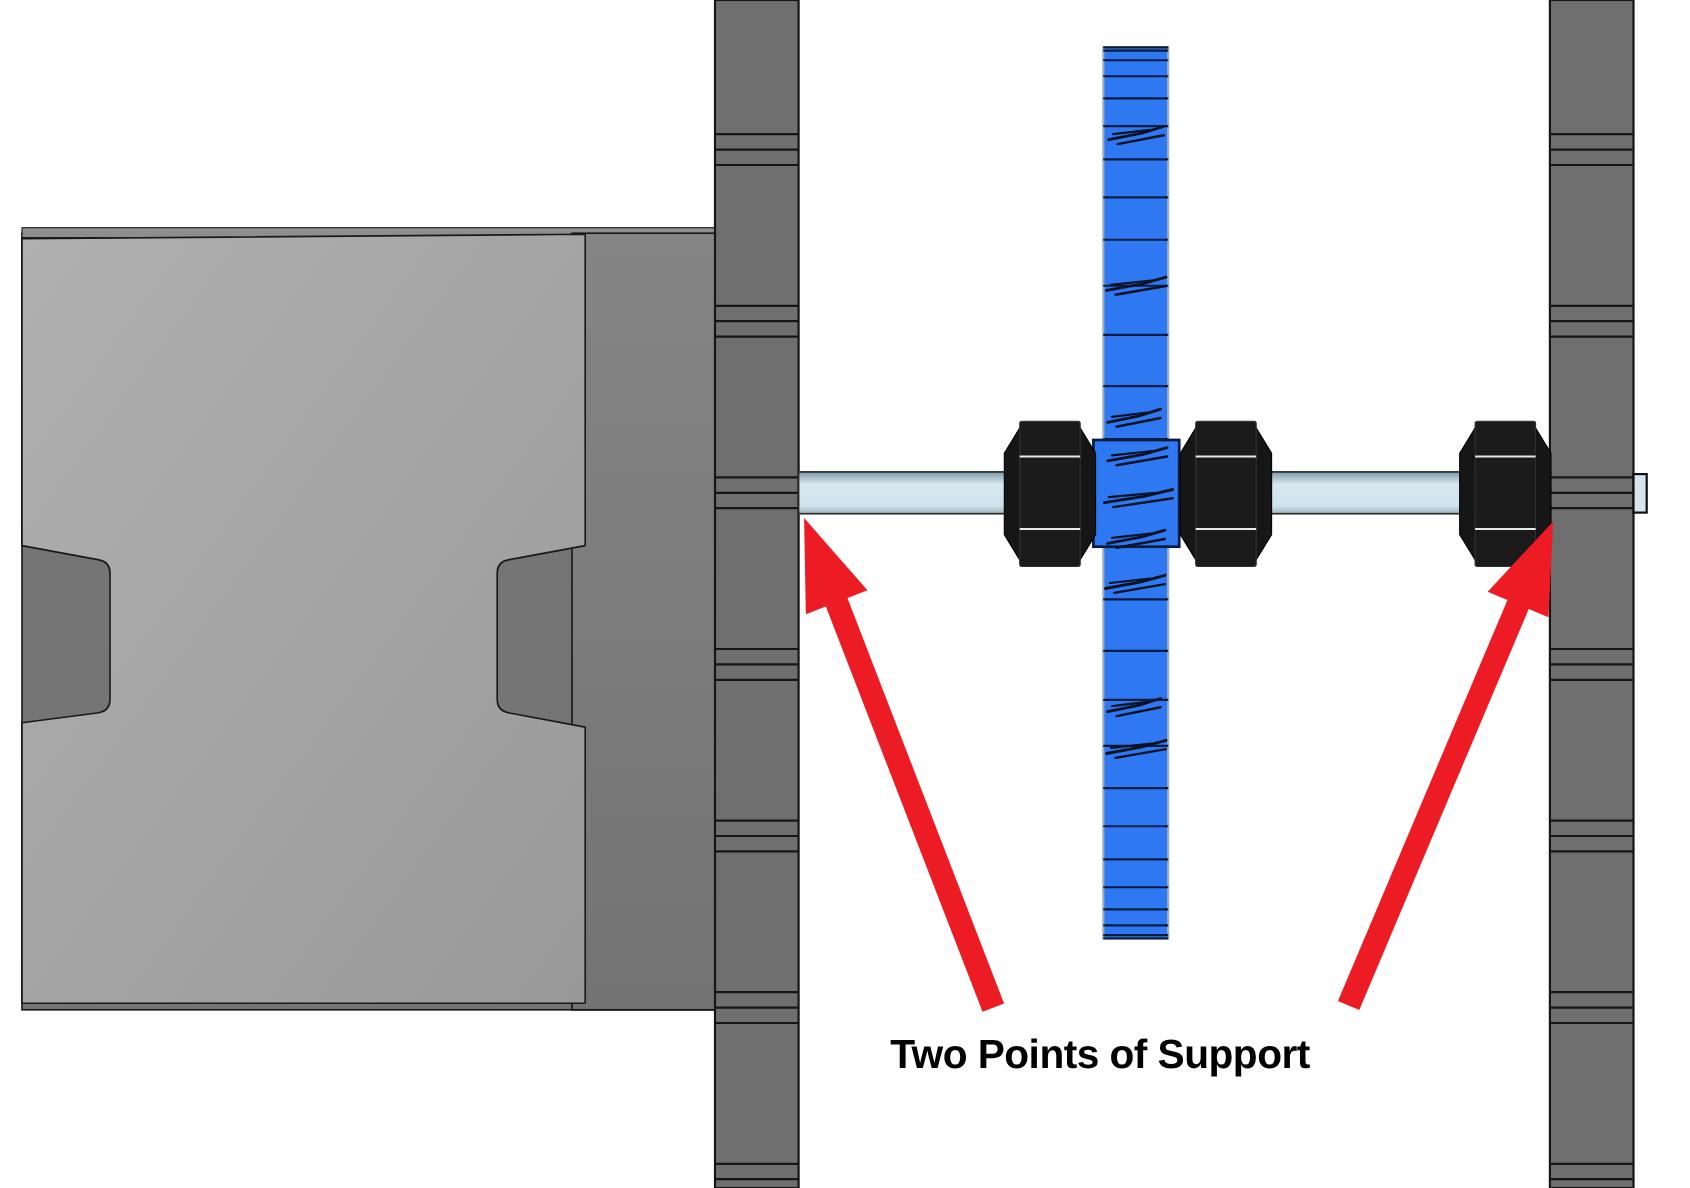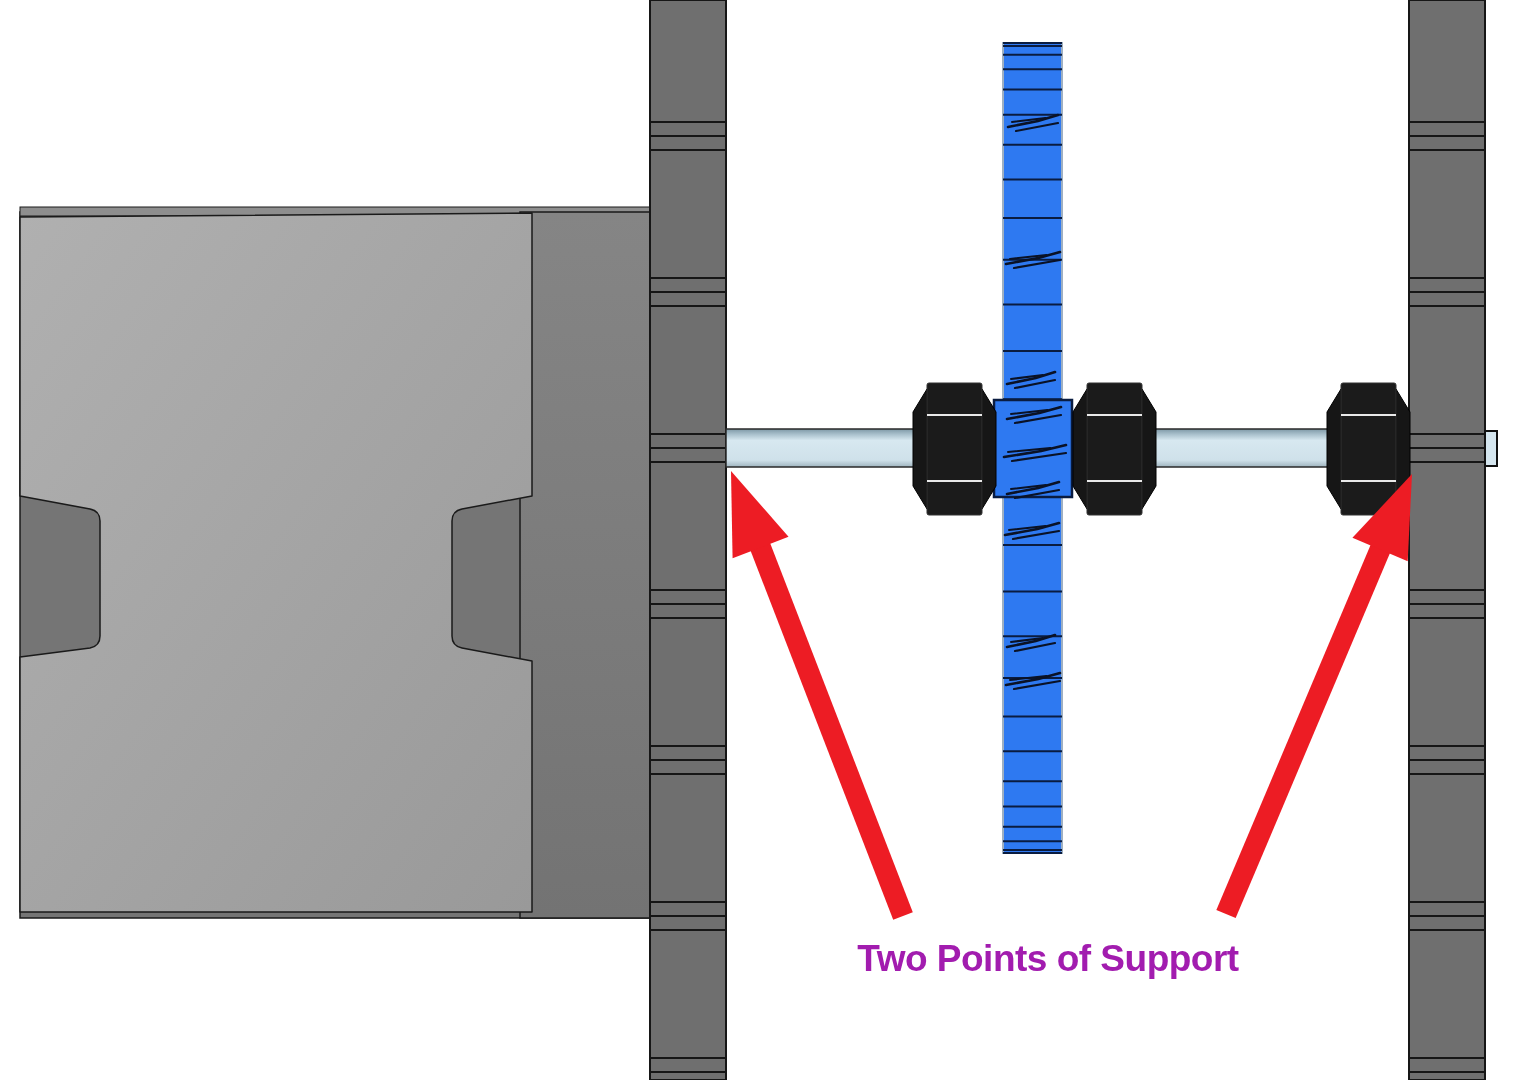--- a/index.html
+++ b/index.html
@@ -162,14 +162,14 @@
         <line x1="1341" y1="415" x2="1396" y2="415" stroke="#e9e9e9" stroke-width="1.8"></line>
         <line x1="1341" y1="481" x2="1396" y2="481" stroke="#e9e9e9" stroke-width="1.8"></line>
       </g>
     <g id="g-arrows">
         <line x1="903" y1="916" x2="757.6787483962532" y2="540.0235060251898" stroke="#ed1c24" stroke-width="21"></line>
         <polygon points="731,471 788.5454398547089,536.66979786727 732.5804349694198,558.3012154858535" fill="#ed1c24"></polygon>
         <line x1="1226" y1="914" x2="1383.186855967903" y2="542.1601256673258" stroke="#ed1c24" stroke-width="21"></line>
         <polygon points="1412,474 1407.7044048565922,561.2097922389678 1352.4394380993012,537.8477835642948" fill="#ed1c24"></polygon>
       </g>
   </svg>
-  <div id="support-label" style="color: #a21caf; left: 1048px; top: 938px;">Two Points of Support</div>
+  <div id="support-label" style="color: #000000; left: 1000px; top: 938px;">Two Points of Support</div>
 </div>
 
 </body></html>

